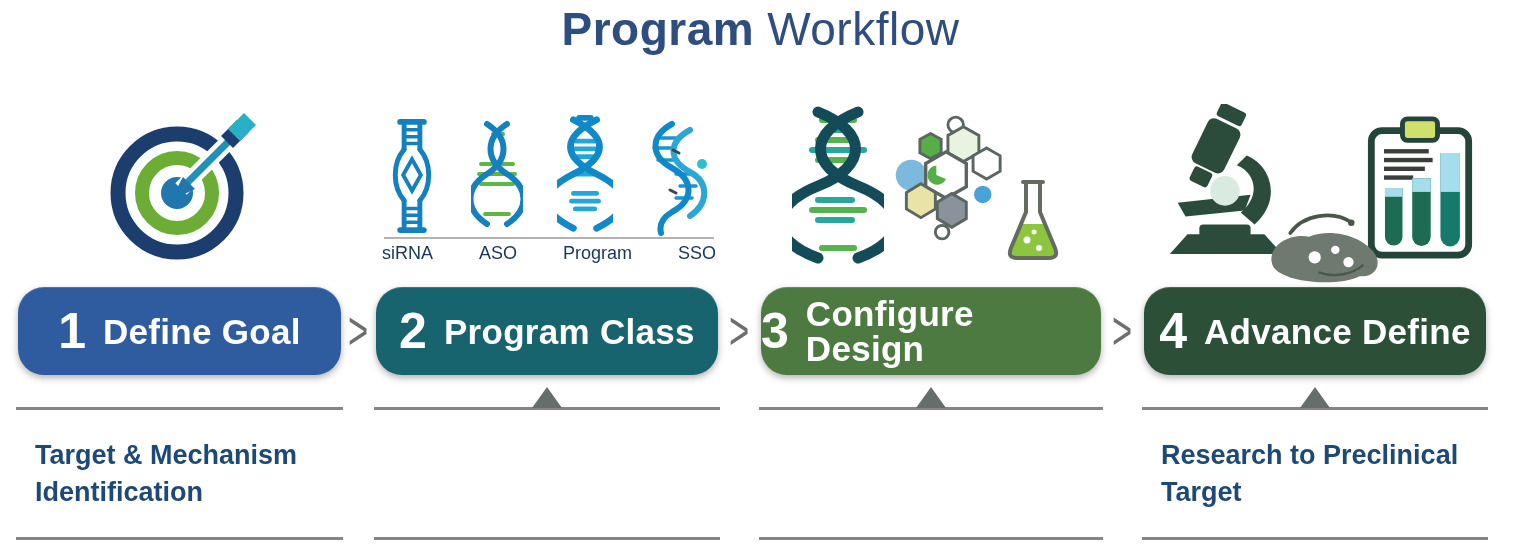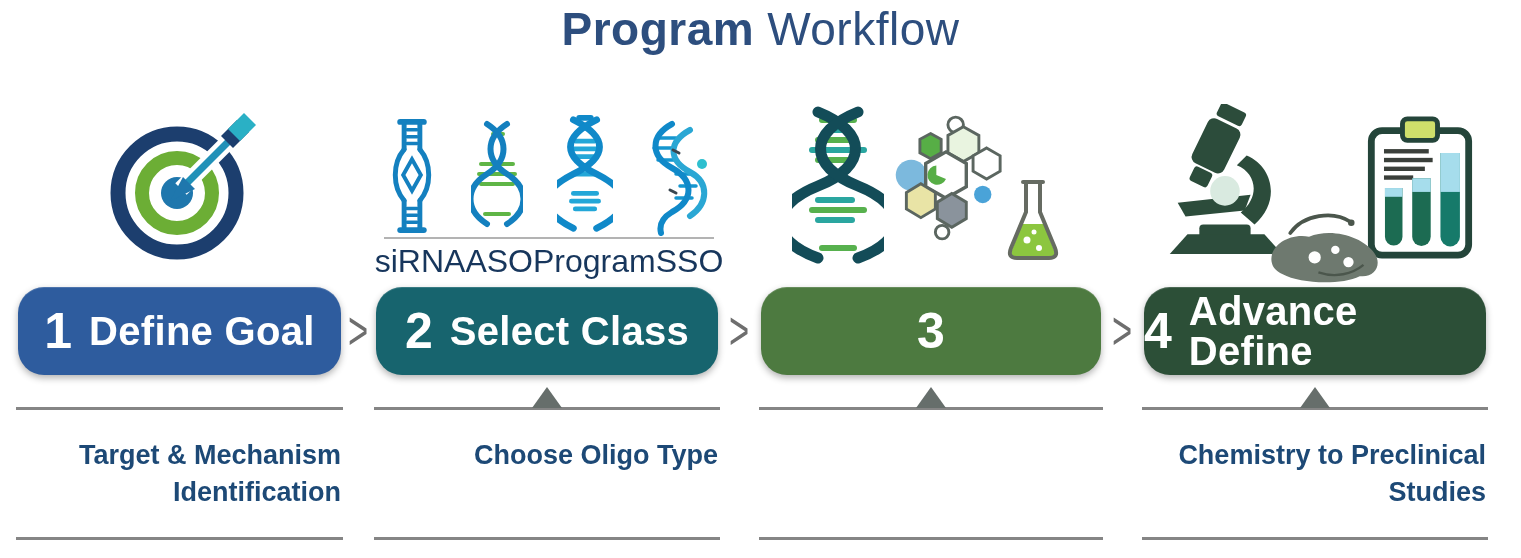--- a/index.html
+++ b/index.html
@@ -17,47 +17,47 @@
   .col1{left:14px;width:331px;}
   .col2{left:372px;width:350px;}
   .col3{left:757px;width:348px;}
   .col4{left:1140px;width:350px;}
 
   
   .btn{position:absolute;top:287px;left:4px;right:4px;height:88px;border-radius:26px;
        display:flex;align-items:center;justify-content:center;gap:17px;color:#fff;
        box-shadow:0 3px 7px rgba(0,0,0,.3), inset 0 1px 0 rgba(255,255,255,.15);}
   .num{font-size:50px;font-weight:700;line-height:1;}
-  .lbl{font-size:40px;font-weight:600;letter-spacing:.3px;line-height:1;}
+  .lbl{font-size:35px;font-weight:600;letter-spacing:.3px;line-height:1;}
 
   
   .chev{position:absolute;top:301px;width:30px;text-align:center;color:#6e6e6e;
         font-size:48px;font-weight:400;transform:scale(.72,1.12);line-height:60px;}
   .chev1{left:343px;}.chev2{left:724px;}.chev3{left:1107px;}
 
   
   .sep{position:absolute;top:407px;left:2px;right:2px;height:3px;background:#858585;}
   .bline{position:absolute;top:537px;left:2px;right:2px;height:3px;background:#858585;}
   .tri{position:absolute;top:387px;left:50%;margin-left:-15px;width:0;height:0;
        border-left:15px solid transparent;border-right:15px solid transparent;
        border-bottom:21px solid #666e6b;}
 
   
-  .desc{position:absolute;top:437px;left:21px;right:4px;text-align:right;
+  .desc{position:absolute;top:437px;left:21px;right:4px;text-align:left;
         font-size:27px;font-weight:700;color:#1d4976;line-height:37px;}
 
   
   .target-wrap{position:absolute;top:100px;left:0;right:0;display:flex;justify-content:center;}
 
   
   .oligo-row{position:absolute;top:112px;left:14px;right:14px;height:124px;
              display:flex;justify-content:space-between;align-items:flex-end;}
   .oligo-line{position:absolute;top:237px;left:12px;right:8px;height:2px;background:#b3b3b3;}
   .oligo-labels{position:absolute;top:243px;left:10px;right:6px;display:flex;
-                justify-content:center;font-size:32px;color:#17365c;font-weight:500;}
+                justify-content:space-between;font-size:18px;color:#17365c;font-weight:500;}
 
   
   .icons3{position:absolute;top:104px;left:0;right:0;display:flex;justify-content:center;align-items:flex-start;}
   .icons3 .mol{margin-top:10px;margin-left:4px;}
   .icons3 .flask{margin-top:72px;margin-left:-8px;}
 
   
   .icons4{position:absolute;top:104px;left:0;right:0;display:flex;justify-content:center;align-items:flex-start;}
   .icons4 .mouse{margin-top:102px;margin-left:-28px;position:relative;z-index:2;}
   .icons4 .clip{margin-left:-22px;margin-top:12px;position:relative;z-index:1;}
@@ -128,25 +128,24 @@
     </div>
     <div class="oligo-line"></div>
     <div class="oligo-labels">
       <span>siRNA</span>
       <span>ASO</span>
       <span>Program</span>
       <span>SSO</span>
     </div>
     <div class="btn" style="background: rgb(23, 100, 110);">
       <span class="num">2</span>
-      <span class="lbl">Select Class</span>
+      <span class="lbl">Program Class</span>
     </div>
     <div class="sep"></div>
     <div class="tri"></div>
-    <div class="desc">Choose Oligo Type</div>
     <div class="bline"></div>
   </div>
 
   <div class="chev chev2">&gt;</div>
 
   <div class="col col3">
     <div class="icons3">
       <svg width="92" height="160" viewBox="0 0 92 160" fill="none" stroke-linecap="round">
         <path d="M30,16 H62" stroke="#57b14e" stroke-width="6"></path>
         <path d="M36,26 H56" stroke="#2aa6a0" stroke-width="6"></path>
@@ -176,20 +175,21 @@
       <svg class="flask" width="74" height="92" viewBox="0 0 74 92">
         <path d="M26,48 L16,74 Q13,81 21,81 H53 Q61,81 58,74 L48,48 Z" fill="#8cc63f"></path>
         <circle cx="31" cy="64" r="3.5" fill="#ffffff"></circle>
         <circle cx="43" cy="72" r="3" fill="#ffffff"></circle>
         <circle cx="38" cy="56" r="2.5" fill="#ffffff"></circle>
         <path d="M27,6 H47 M30,6 V36 L15,72 Q11,82 21,82 H53 Q63,82 59,72 L44,36 V6" fill="none" stroke="#666b62" stroke-width="4" stroke-linecap="round"></path>
       </svg>
     </div>
     <div class="btn" style="background: rgb(77, 122, 64);">
       <span class="num">3</span>
+      <span class="lbl">Configure Design</span>
     </div>
     <div class="sep"></div>
     <div class="tri"></div>
     <div class="bline"></div>
   </div>
 
   <div class="chev chev3">&gt;</div>
 
   <div class="col col4">
     <div class="icons4">
@@ -234,17 +234,17 @@
           <rect x="78" y="38" width="20" height="40" fill="#a6ddec"></rect>
         </g>
       </svg>
     </div>
     <div class="btn" style="background: rgb(44, 79, 55);">
       <span class="num">4</span>
       <span class="lbl">Advance Define</span>
     </div>
     <div class="sep"></div>
     <div class="tri"></div>
-    <div class="desc">Chemistry to Preclinical Studies</div>
+    <div class="desc">Research to Preclinical Target</div>
     <div class="bline"></div>
   </div>
 
 </div>
 
 </body></html>

